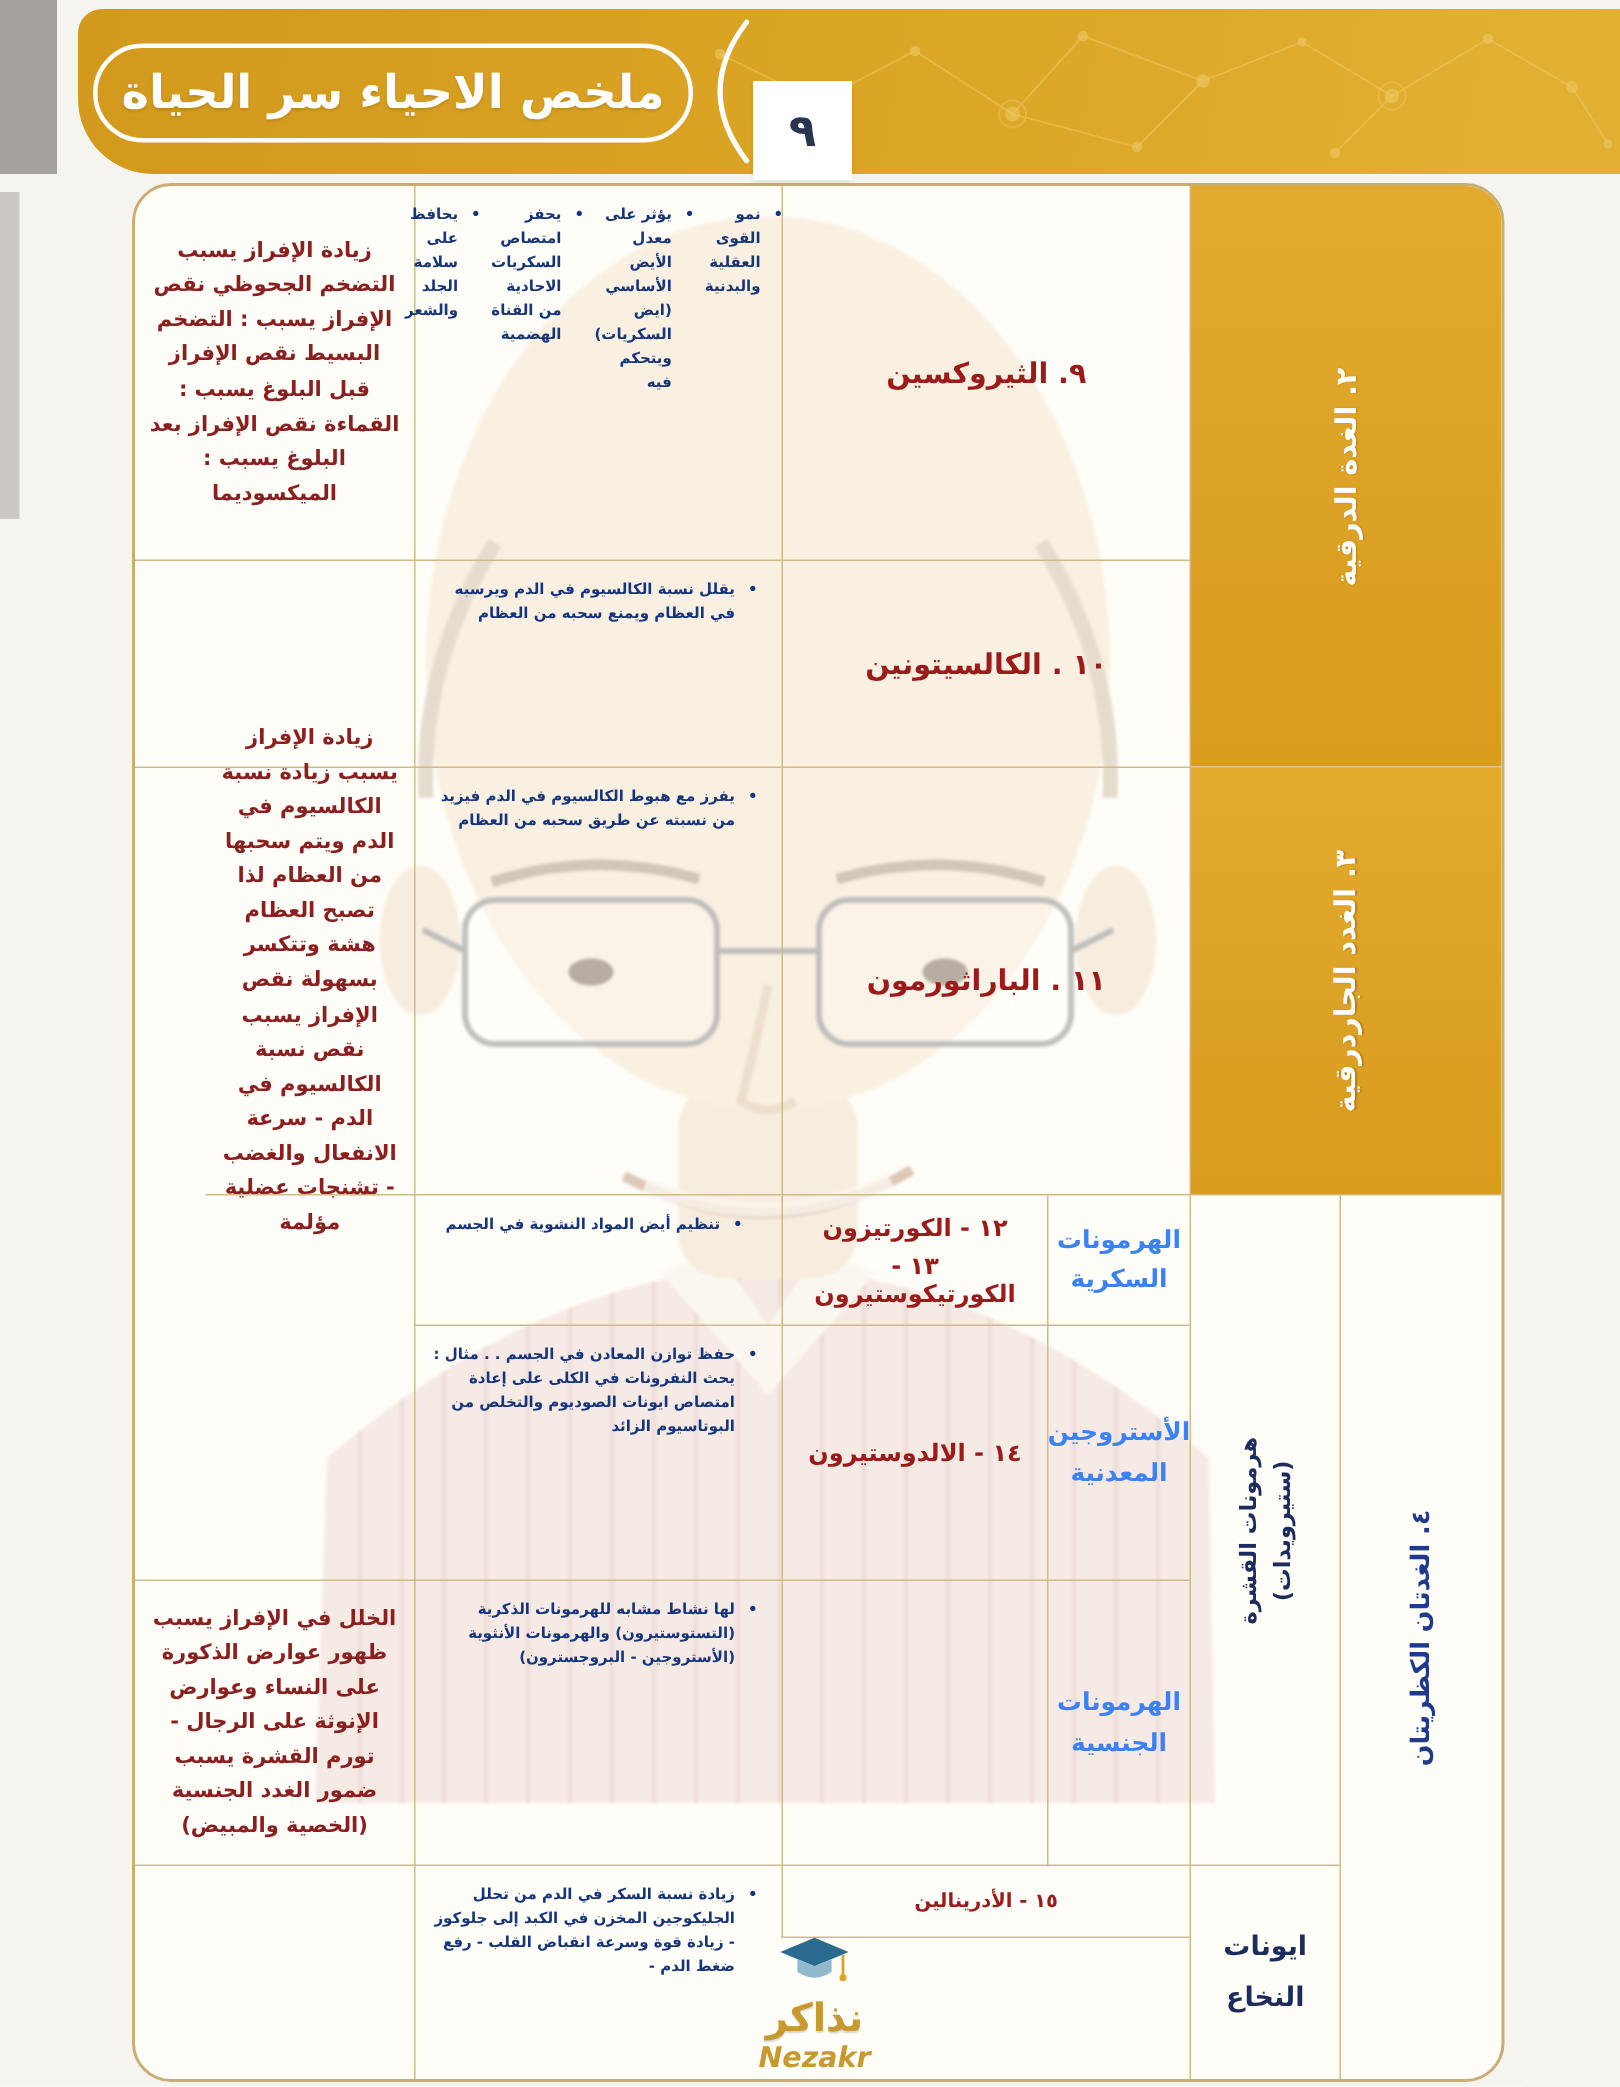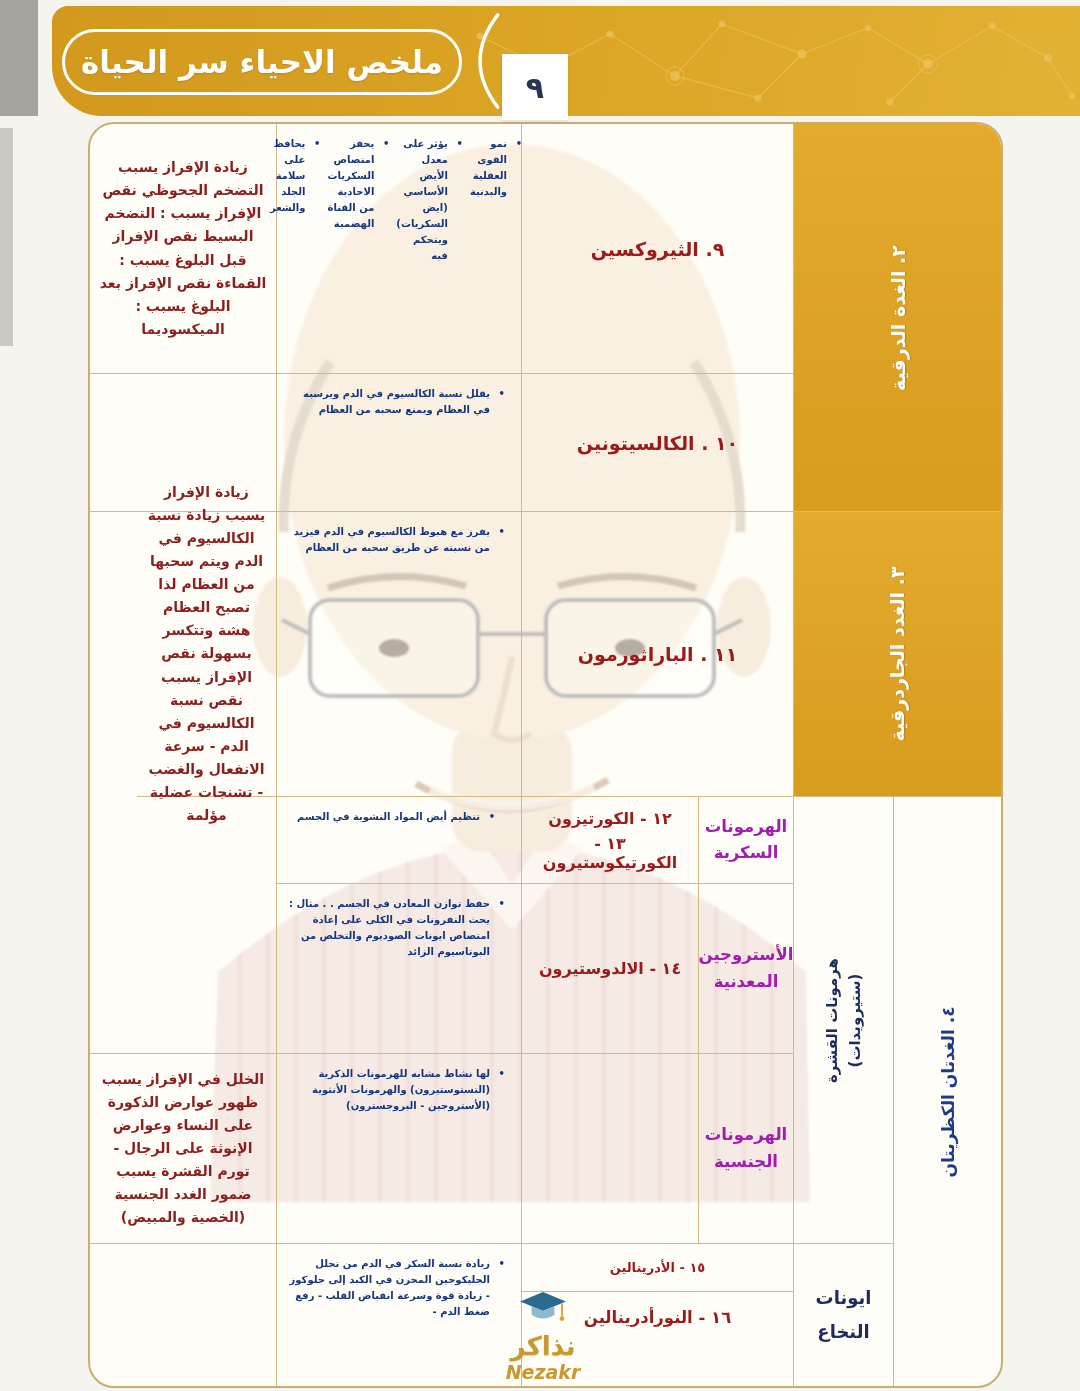--- a/index.html
+++ b/index.html
@@ -97,21 +97,21 @@
   .vtext { transform:rotate(-90deg); white-space:nowrap; flex-shrink:0; }
   .gland-gold { color:#ffffff; font-weight:bold; font-size:19px; letter-spacing:.5px; text-shadow:0 1px 1px rgba(110,70,0,.35); }
   .gland-blue { color:#1e3a8c; font-weight:bold; font-size:17px; }
   .cortex-text { color:#1c2c5e; font-weight:bold; font-size:15px; text-align:center; line-height:1.5; }
   .cortex-text div { white-space:nowrap; }
 
   .mcell { display:flex; align-items:center; justify-content:center; }
   .med-label { color:#1c2c5e; font-weight:bold; font-size:18px; line-height:1.9; width:84px; text-align:center; }
 
   .gcell { display:flex; align-items:center; justify-content:center; text-align:center;
-           padding:6px; color:#a21caf; font-weight:bold; font-size:16.5px; line-height:1.6; }
+           padding:6px; color:#3b82f6; font-weight:bold; font-size:16.5px; line-height:1.6; }
 
   .hcell { display:flex; flex-direction:column; align-items:center; justify-content:center;
            text-align:center; color:#9b1b1b; font-weight:bold; font-size:19px; gap:8px; padding:4px; }
   .hcell.small { font-size:16px; gap:6px; }
   .c-h15 { font-size:13px; }
   .c-h16 { font-size:16.5px; justify-content:flex-start; padding-top:16px; }
 
   .fcell { display:flex; flex-direction:row; justify-content:center;
            padding:12px 16px 12px 10px; color:#17357d; font-weight:bold;
            font-size:10px; line-height:1.6; gap:7px; }
@@ -268,23 +268,20 @@
       <div>١٢ - الكورتيزون</div>
       <div>١٣ - الكورتيكوستيرون</div>
     </div>
     <div class="cell hcell small c-h14">
       <div>١٤ - الالدوستيرون</div>
     </div>
     <div class="cell c-hsx"></div>
     <div class="cell hcell c-h15">
       <div>١٥ - الأدرينالين</div>
     </div>
-    <div class="cell hcell c-h16 eB">
-      <div>١٦ - النورأدرينالين</div>
-    </div>
 
     <div class="cell fcell c-f1">
       <div class="fn">نمو القوى العقلية والبدنية</div>
       <div class="fn">يؤثر على معدل الأيض الأساسي (ايض السكريات) ويتحكم فيه</div>
       <div class="fn">يحفز امتصاص السكريات الاحادية من القناة الهضمية</div>
       <div class="fn">يحافظ على سلامة الجلد والشعر</div>
     </div>
     <div class="cell fcell c-f2">
       <div class="fn">يقلل نسبة الكالسيوم في الدم ويرسبه في العظام ويمنع سحبه من العظام</div>
     </div>

